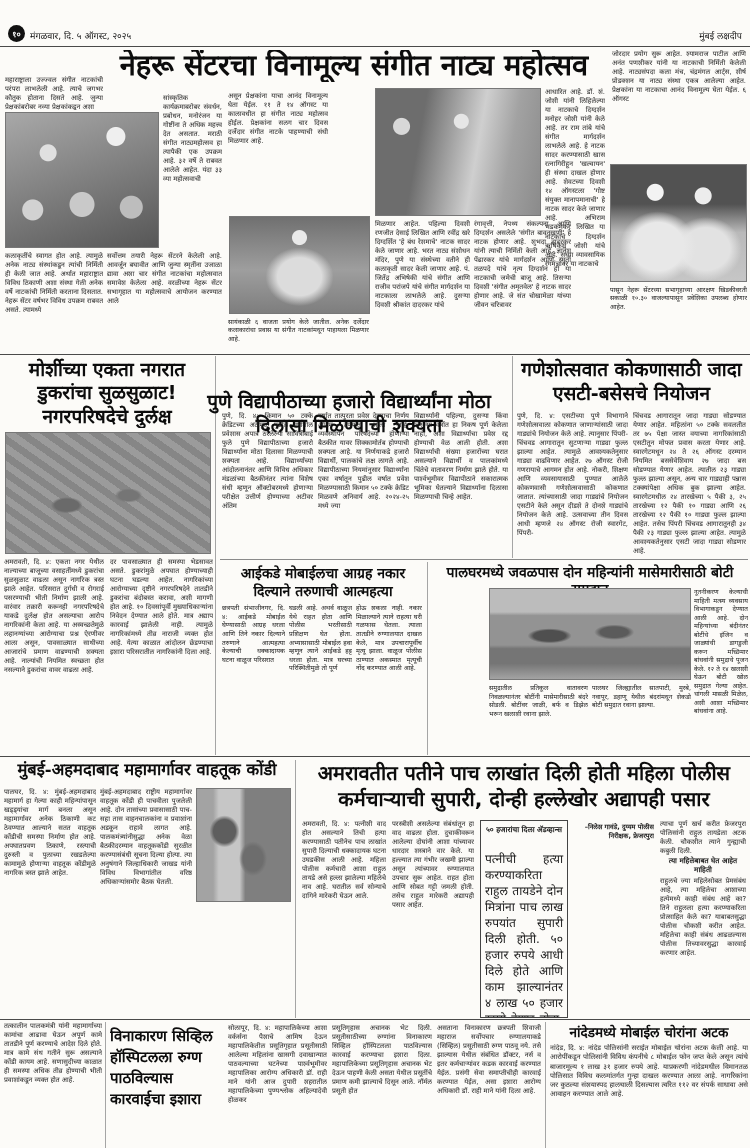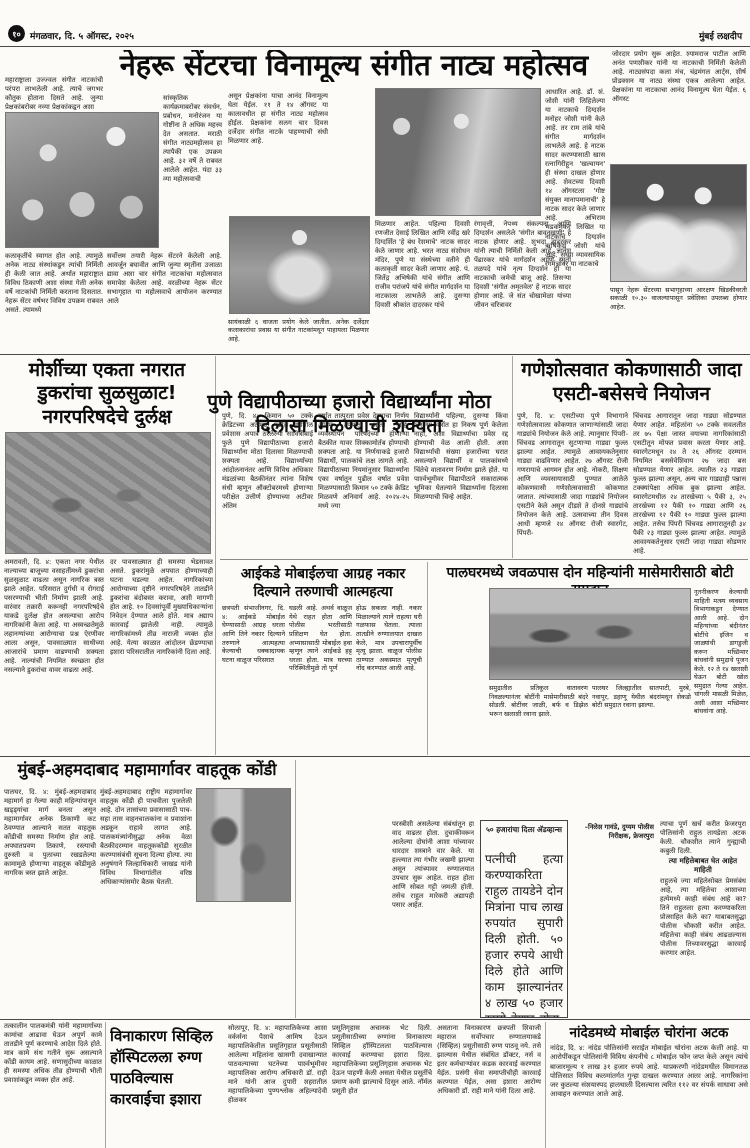--- a/index.html
+++ b/index.html
@@ -40,21 +40,21 @@
       radial-gradient(ellipse at 30% 52%,#4f4f4f 0 16px,transparent 22px),
       radial-gradient(ellipse at 62% 48%,#5b5b5b 0 14px,transparent 20px),
       linear-gradient(#bcbcbc 0 26%,#939393 30% 62%,#757575 66% 82%,#a6a6a6);}
   .ph-traffic{background:
       radial-gradient(ellipse at 30% 38%,#5e5e5e 0 11px,transparent 15px),
       radial-gradient(ellipse at 60% 62%,#6d6d6d 0 10px,transparent 14px),
       linear-gradient(90deg,#a3a3a3 0 18%,#c6c6c6 24% 46%,#7f7f7f 52% 100%);}
   .logo{position:absolute;left:8px;top:25px;width:17px;height:17px;border-radius:50%;
         background:#111;color:#fff;font-size:8px;font-weight:bold;display:flex;
         align-items:center;justify-content:center;}
-  .mast{position:absolute;top:29px;font-size:9px;font-weight:bold;color:#111;}
+  .mast{position:absolute;top:29px;font-size:9px;font-weight:normal;color:#111;}
   .box{position:absolute;border:1px solid #444;padding:3px 4px;overflow:hidden;background:#fcfbf8;}
   .box .bt{font-size:7.4px;font-weight:bold;text-align:center;margin-bottom:18px;}
   .box .bx{font-size:12px;line-height:1.33;text-align:justify;}
   .byline{font-weight:bold;text-align:right;margin-top:3px;font-size:6.6px;line-height:1.3;}
   .sub{font-weight:bold;text-align:center;font-size:7.2px;line-height:1.3;margin-bottom:2px;}
 </style>
 </head>
 <body>
 
 <div id="page">
@@ -121,20 +121,22 @@
 
   <div class="rh" style="left:0;top:756px;width:750px;"></div>
 
   <div class="hl" style="left:4px;top:760px;width:286px;font-size:16.5px;line-height:1.2;">मुंबई-अहमदाबाद महामार्गावर वाहतूक कोंडी</div>
   <div class="t" style="left:4px;top:788px;width:92px;height:230px;">पालघर, दि. ४: मुंबई-अहमदाबाद महामार्ग हा गेल्या काही महिन्यांपासून खड्ड्यांचा मार्ग बनला असून महामार्गावर अनेक ठिकाणी कट ठेवण्यात आल्याने सतत वाहतूक कोंडीची समस्या निर्माण होत आहे. अपघातप्रवण ठिकाणे, रस्त्याची दुरुस्ती व पुलाच्या रखडलेल्या कामामुळे होणाऱ्या वाहतूक कोंडीमुळे नागरिक त्रस्त झाले आहेत.</div>
   <div class="t" style="left:100px;top:788px;width:92px;height:230px;">मुंबई-अहमदाबाद राष्ट्रीय महामार्गावर वाहतूक कोंडी ही पाचवीला पुजलेली आहे. दोन तासांच्या प्रवासासाठी पाच-सहा तास वाहनचालकांना व प्रवाशांना अडकून राहावे लागत आहे. पालकमंत्र्यांनीसुद्धा अनेक वेळा बैठकीदरम्यान वाहतूककोंडी सुरळीत करण्यासंबंधी सूचना दिल्या होत्या. त्या अनुषंगाने जिल्हाधिकारी जाखड यांनी विविध विभागांतील वरिष्ठ अधिकाऱ्यांसमोर बैठक घेतली.</div>
   <div class="ph ph-traffic" style="left:196px;top:788px;width:95px;height:114px;"></div>
 
   <div class="rv" style="left:295px;top:760px;height:258px;"></div>
 
+  <div class="hl" style="left:300px;top:760px;width:448px;font-size:20px;line-height:1.3;">अमरावतीत पतीने पाच लाखांत दिली होती महिला पोलीस कर्मचाऱ्याची सुपारी, दोन्ही हल्लेखोर अद्यापही पसार</div>
+  <div class="t" style="left:302px;top:820px;width:84px;height:198px;">अमरावती, दि. ४: पत्नीशी वाद होत असल्याने तिची हत्या करण्यासाठी पतीनेच पाच लाखांत सुपारी दिल्याची धक्कादायक घटना उघडकीस आली आहे. महिला पोलीस कर्मचारी आशा राहुल तायडे असे हल्ला झालेल्या महिलेचे नाव आहे. घरातील सर्व सोन्याचे दागिने मारेकरी घेऊन आले.</div>
   <div class="t" style="left:392px;top:820px;width:82px;height:198px;">परस्त्रीशी असलेल्या संबंधांतून हा वाद वाढला होता. दुचाकीवरून आलेल्या दोघांनी आशा यांच्यावर धारदार शस्त्राने वार केले. या हल्ल्यात त्या गंभीर जखमी झाल्या असून त्यांच्यावर रुग्णालयात उपचार सुरू आहेत. राहत होता आणि सोबत गट्टी जमली होती. तसेच राहुल मारेकरी अद्यापही पसार आहेत.</div>
   <div class="box" style="left:480px;top:820px;width:78px;height:190px;">
     <div class="bt">५० हजारांचा दिला अ‍ॅडव्हान्स</div>
     <div class="bx">पत्नीची हत्या करण्याकरिता राहुल तायडेने दोन मित्रांना पाच लाख रुपयांत सुपारी दिली होती. ५० हजार रुपये आधी दिले होते आणि काम झाल्यानंतर ४ लाख ५० हजार रुपये देणार होता. तसेच दरोडा टाकल्याचा बनाव केल्याचे तपासात निष्पन्न झाले आहे.</div>
   </div>
   <div class="t" style="left:572px;top:820px;width:82px;height:198px;">
     <div class="byline">–निलेश गावंडे, दुय्यम पोलीस निरीक्षक, फ्रेजरपुरा</div>
   </div>
   <div class="t" style="left:660px;top:820px;width:86px;height:198px;">
     <div>त्याचा पूर्ण खर्च करीत फ्रेजरपुरा पोलिसांनी राहुल तायडेला अटक केली. चौकशीत त्याने गुन्ह्याची कबुली दिली.</div>

